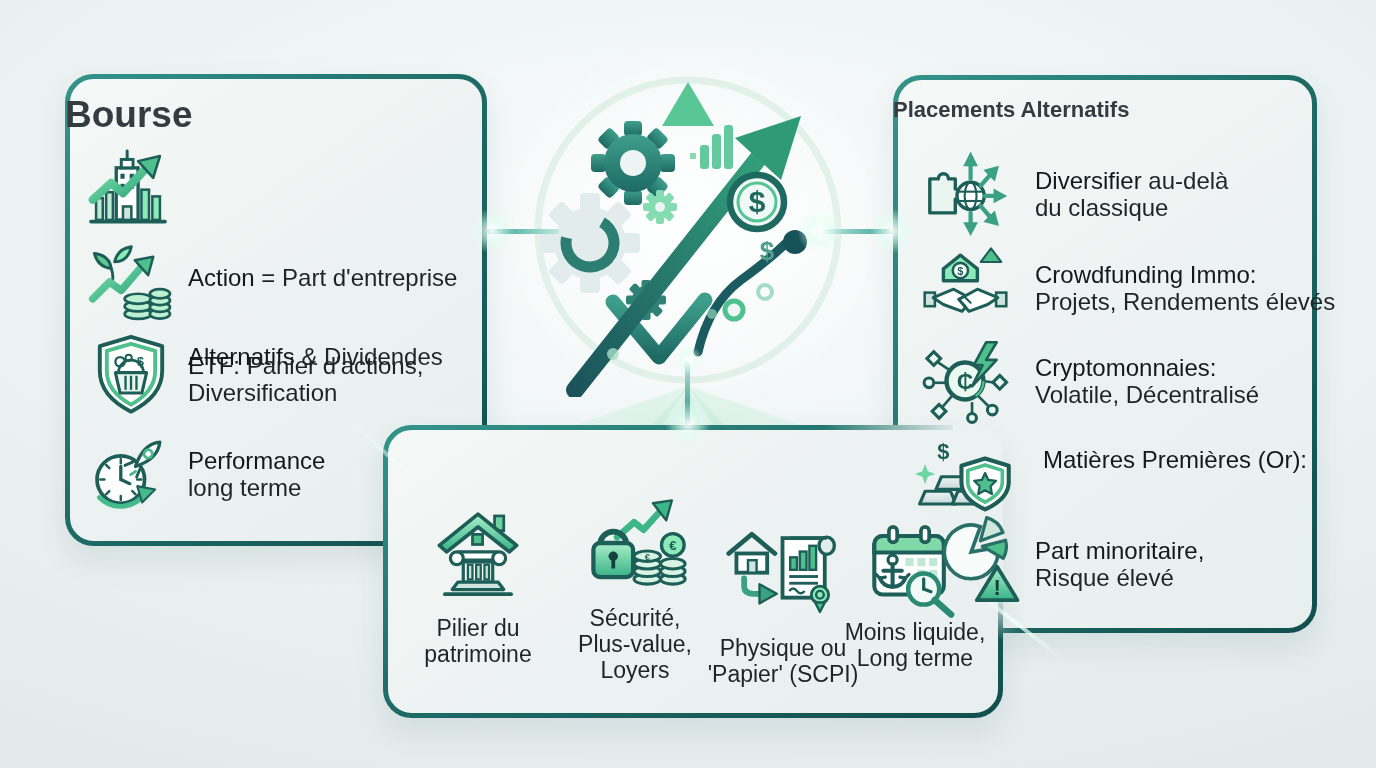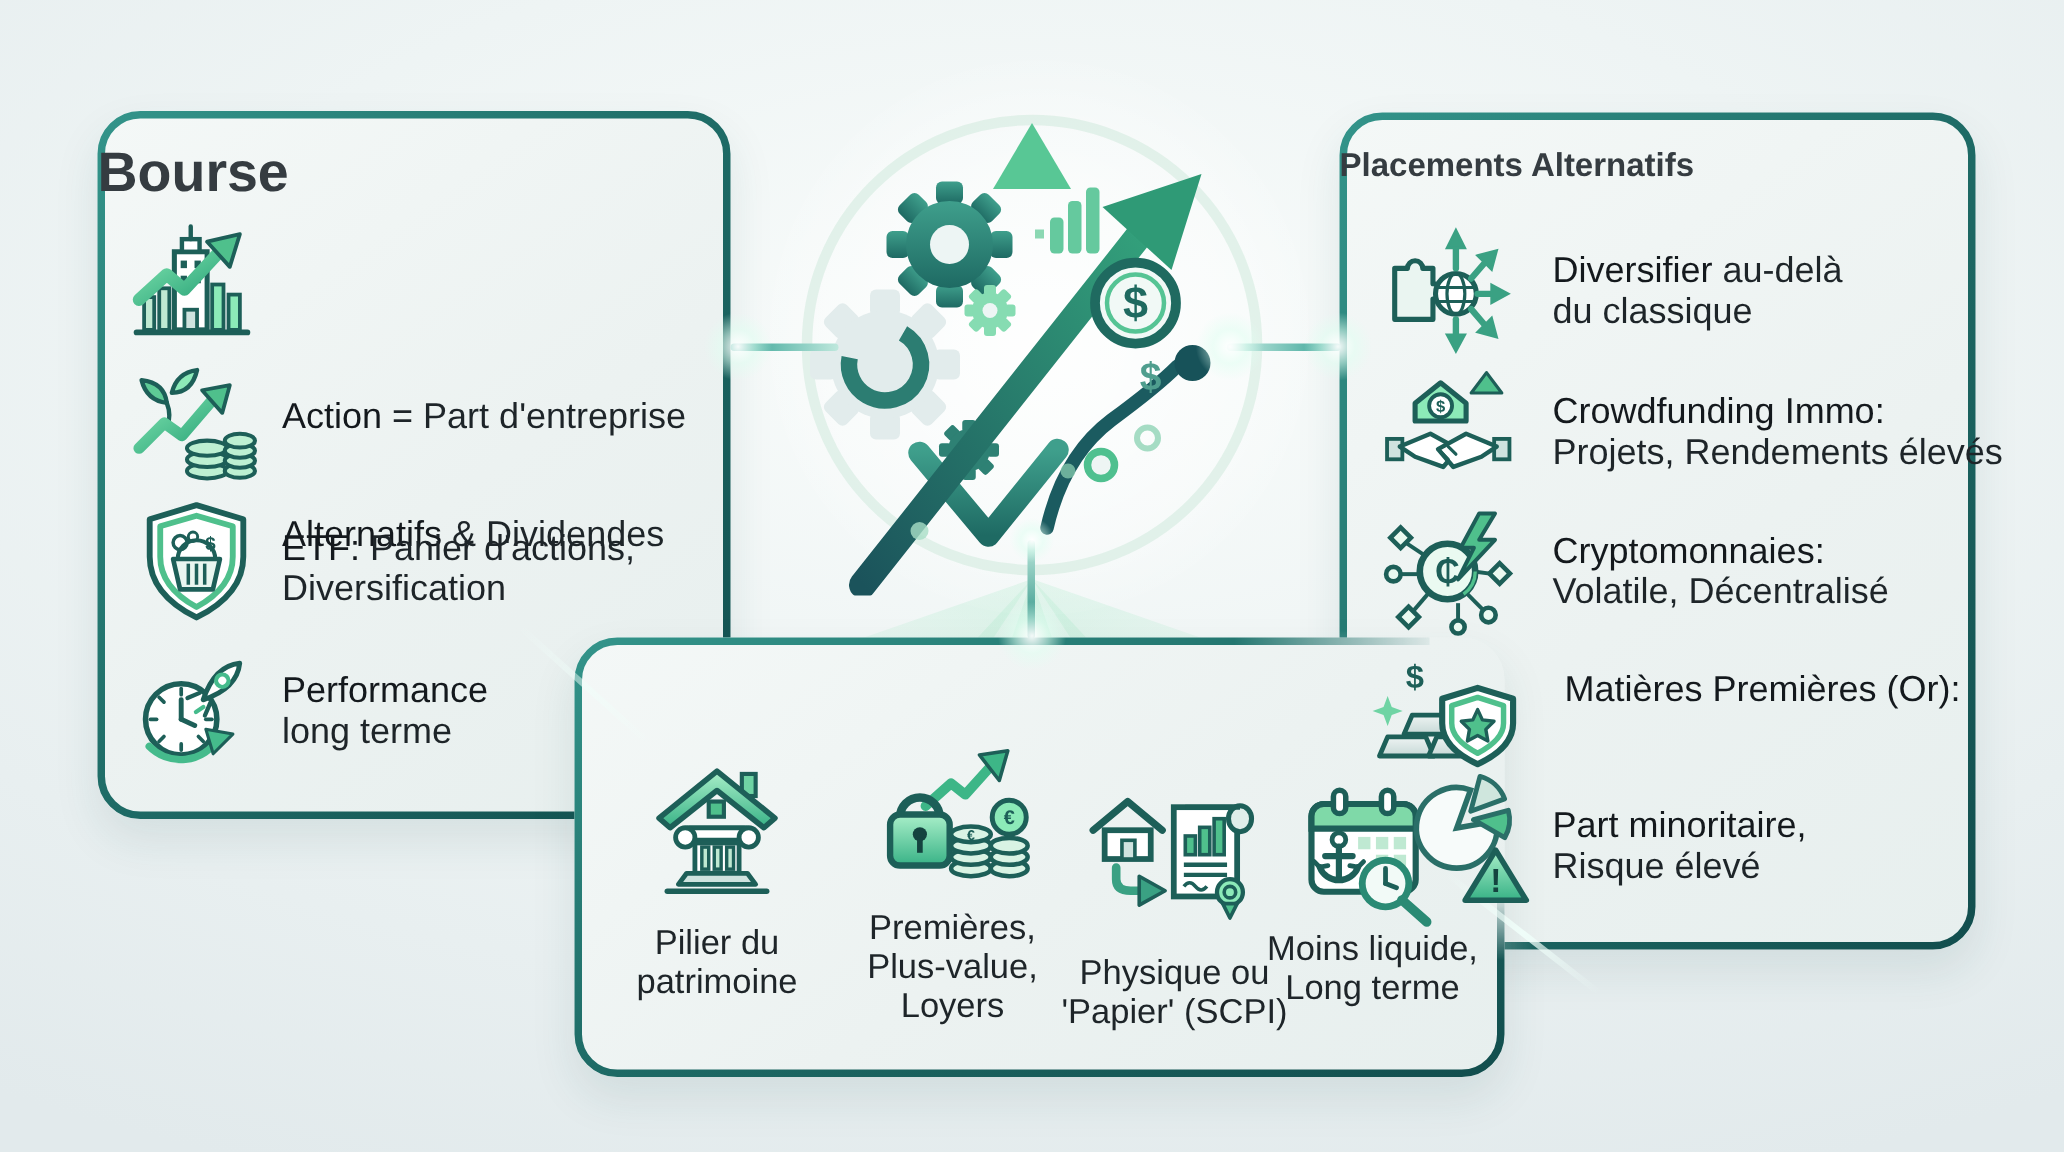--- a/index.html
+++ b/index.html
@@ -345,21 +345,21 @@
           <ellipse cx="68" cy="64" rx="14" ry="5.5"></ellipse>
         <ellipse cx="95" cy="88" rx="13" ry="5.5"></ellipse>
           <ellipse cx="95" cy="80" rx="13" ry="5.5"></ellipse>
           <ellipse cx="95" cy="72" rx="13" ry="5.5"></ellipse>
       </g>
       <circle cx="95" cy="52" r="12" fill="#8ceab8" stroke="#1d5f58" stroke-width="3.5"></circle>
       <text x="95" y="57" font-size="14" font-weight="700" fill="#1d5f58" text-anchor="middle">€</text>
       <text x="68" y="68" font-size="10" font-weight="700" fill="#1d5f58" text-anchor="middle">€</text>
     </svg>
     <div class="cap" style="position:static;margin-top:12px">
-      <div>Premières,</div>
+      <div>Sécurité,</div>
       <div>Plus-value,</div>
       <div>Loyers</div>
     </div>
   </div>
 
   <div class="abs" style="left:318px;top:92px;width:164px">
     <svg class="icon" width="122" height="96" viewBox="0 0 125 100" style="margin:0 auto">
       <path d="M6 38 L30 18 L54 38" fill="none" stroke="#1d5f58" stroke-width="5" stroke-linecap="round" stroke-linejoin="round"></path>
       <rect x="14" y="38" width="32" height="20" fill="#ffffff" stroke="#1d5f58" stroke-width="4"></rect>
       <rect x="26" y="45" width="9" height="13" fill="#cfe3df" stroke="#1d5f58" stroke-width="2.5"></rect>

